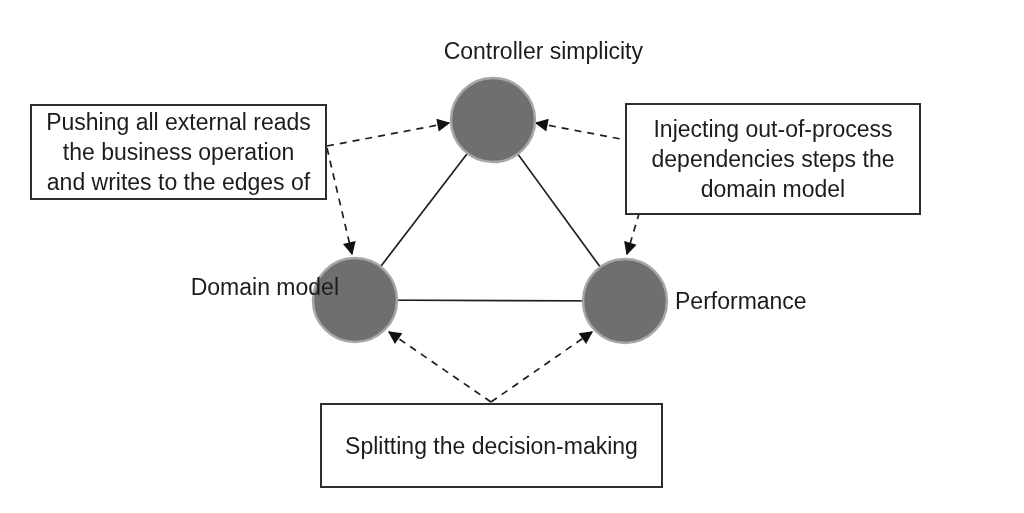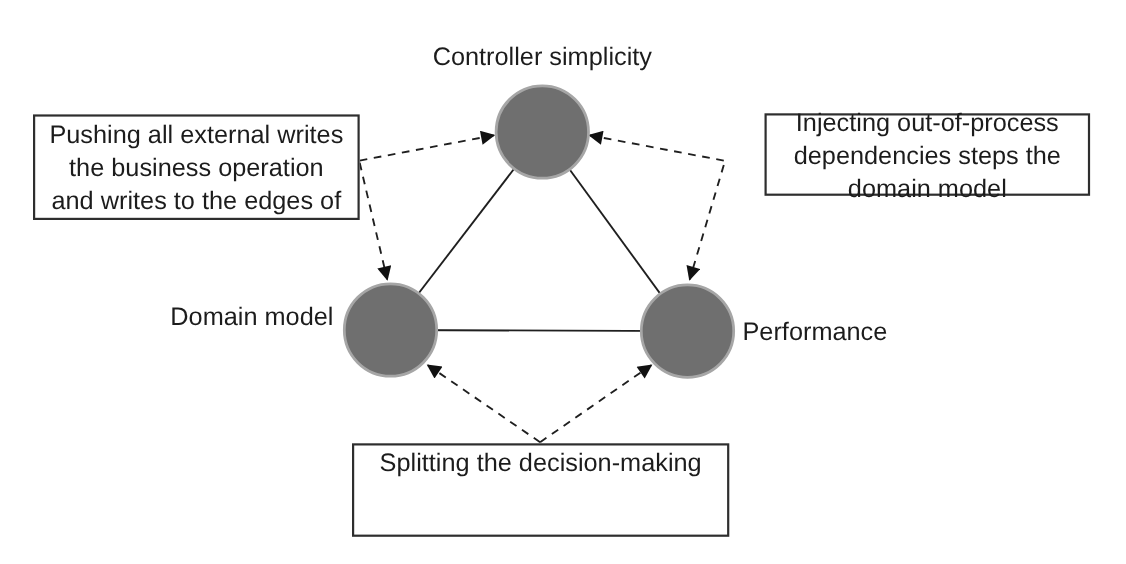--- a/index.html
+++ b/index.html
@@ -20,21 +20,21 @@
     position:relative;
     overflow:hidden;
   }
   .stage{position:absolute;left:0;top:0;width:1024px;height:513px;}
   svg.layer{position:absolute;left:0;top:0;}
   .edge{stroke:var(--edge-line);stroke-width:1.7;fill:none;}
   .dashed{stroke:var(--edge-line);stroke-width:1.7;fill:none;stroke-dasharray:7 6;}
   .node-circle{fill:var(--node-fill);stroke:var(--node-stroke);stroke-width:2.5;}
   .arrowhead{fill:var(--arrow);}
   .label{position:absolute;font-size:23px;line-height:30px;white-space:nowrap;}
-  .label.center{text-align:center;}
+  .label.center{text-align:right;}
   .callout{
     position:absolute;
     border:2px solid var(--box-border);
     background:var(--background);
     box-sizing:border-box;
     display:flex;flex-direction:column;justify-content:center;
     text-align:center;
     font-size:23px;line-height:30px;
   }
   .callout div{white-space:nowrap;}
@@ -69,28 +69,28 @@
 
   <div class="label center" style="left:343px;top:36px;width:300px;">Controller simplicity</div>
 
   <div class="label center" style="left:119px;top:272px;width:220px;">
     <div>Domain model</div>
   </div>
 
   <div class="label" style="left:675px;top:286px;text-align:center;">Performance</div>
 
   <div class="callout" style="left:30px;top:104px;width:297px;height:96px;">
-    <div>Pushing all external writes</div>
+    <div>Pushing all external reads</div>
     <div>the business operation</div>
     <div>and writes to the edges of</div>
   </div>
 
-  <div class="callout" style="left:695px;top:103px;width:296px;height:75px;">
+  <div class="callout" style="left:625px;top:103px;width:296px;height:112px;">
     <div>Injecting out-of-process</div>
     <div>dependencies steps the</div>
     <div>domain model</div>
   </div>
 
-  <div class="callout" style="left:320px;top:403px;width:343px;height:85px;justify-content:space-between;">
+  <div class="callout" style="left:320px;top:403px;width:343px;height:85px;">
     <div>Splitting the decision-making</div>
   </div>
 
 </div>
 
 </body></html>

